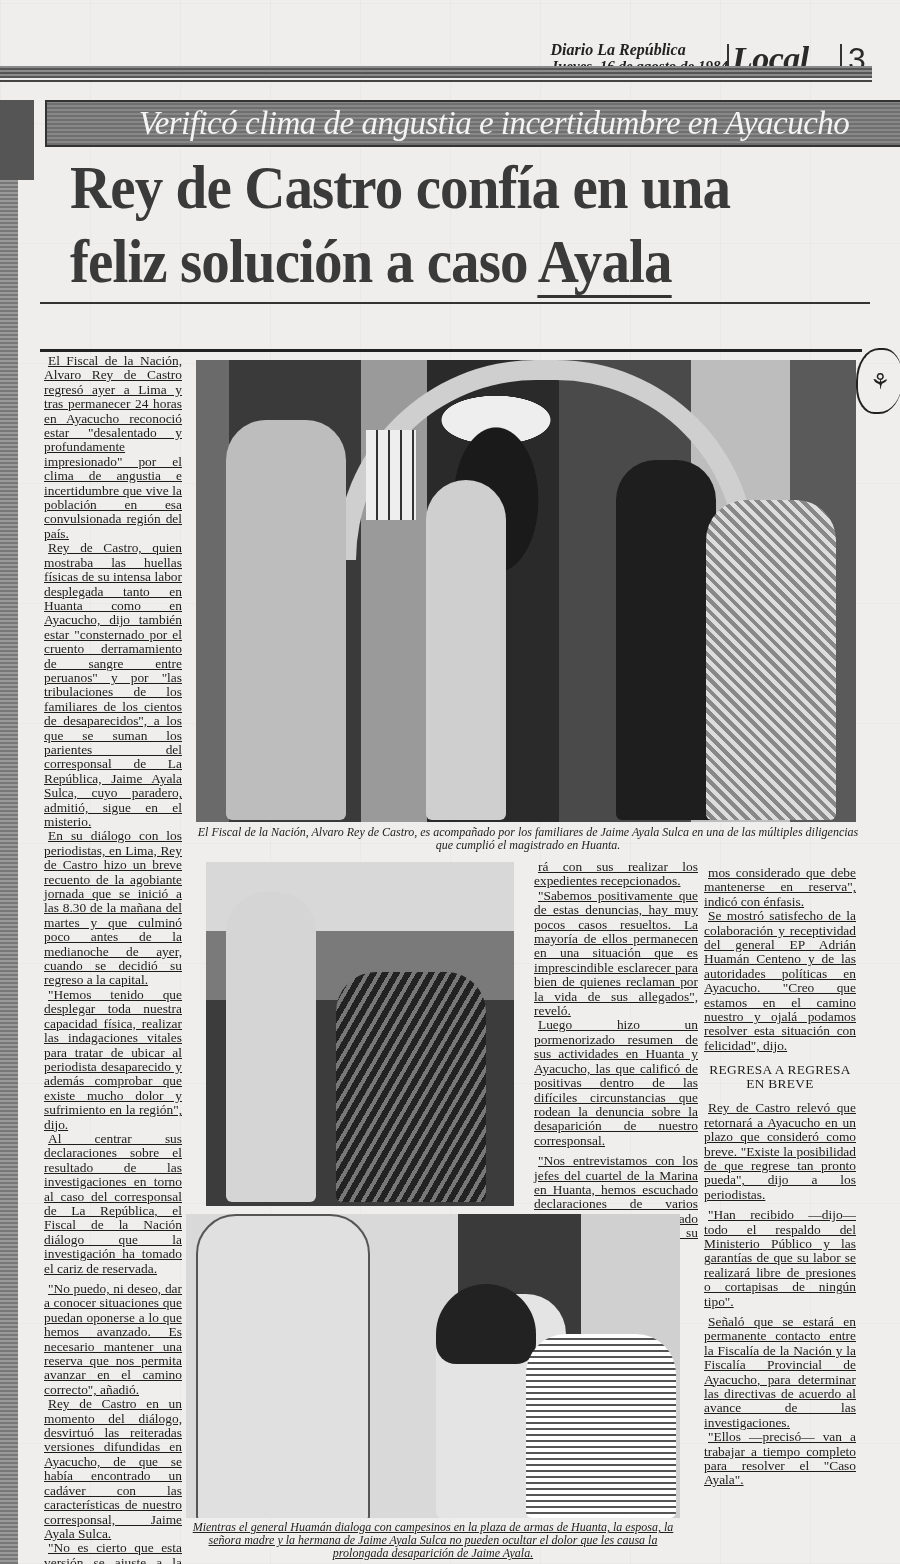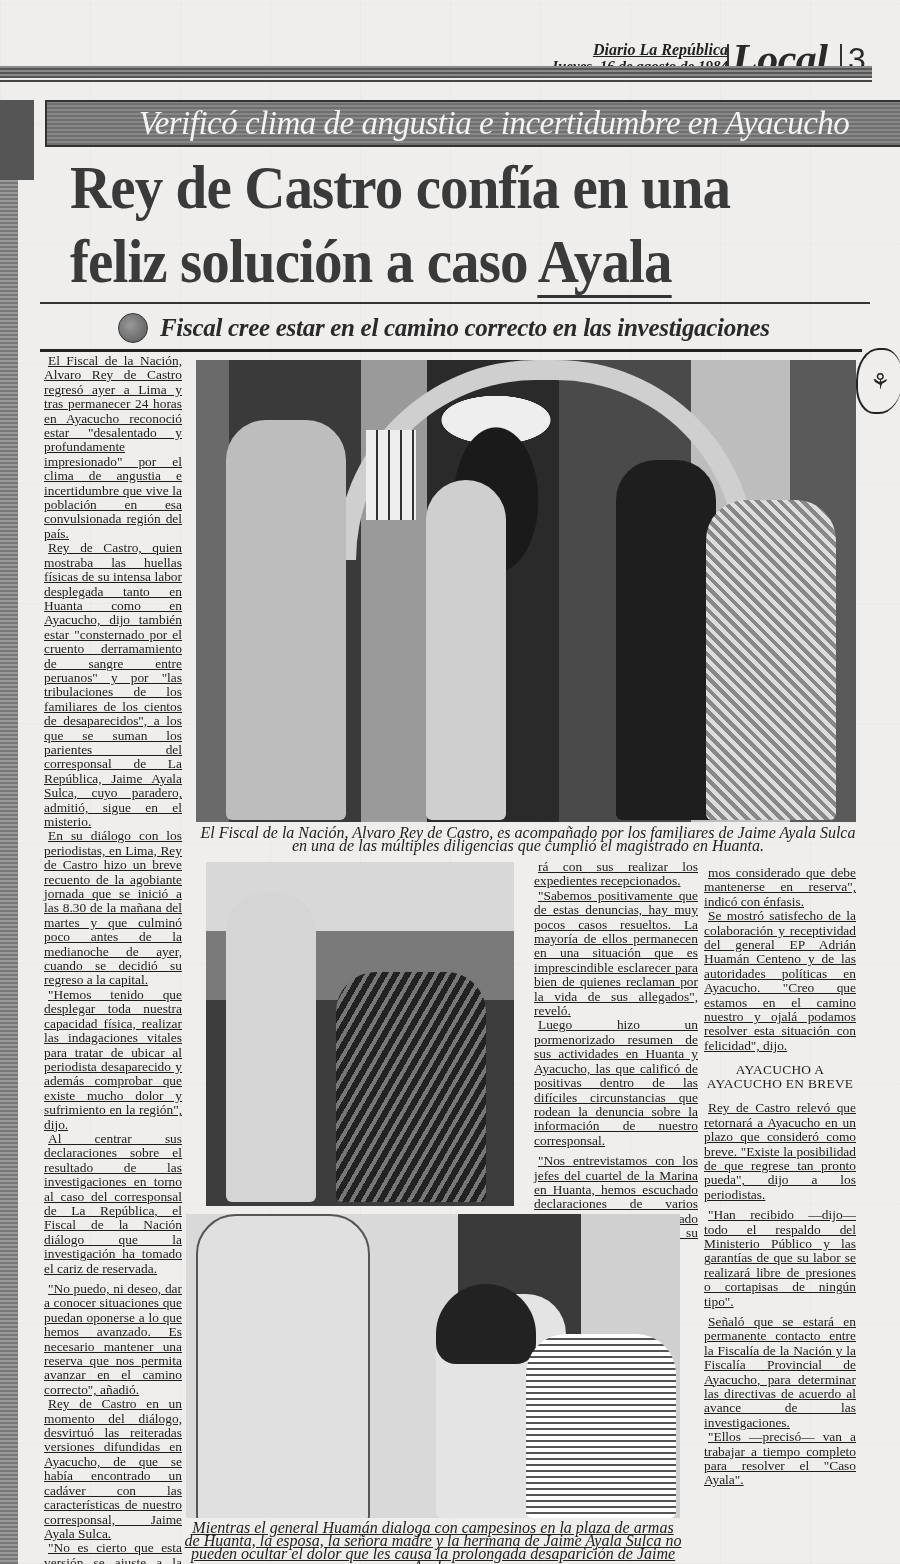--- a/index.html
+++ b/index.html
@@ -11,23 +11,23 @@
   }
   .page {
     position:absolute; inset:0;
     background:
       repeating-linear-gradient(90deg, rgba(0,0,0,0.025) 0 1px, transparent 1px 90px),
       repeating-linear-gradient(0deg, rgba(0,0,0,0.02) 0 1px, transparent 1px 120px),
       #efeeec;
   }
   
   .masthead { position:absolute; top:40px; left:0; width:900px; height:40px; }
-  .mast-meta { position:absolute; right:172px; top:2px; text-align:right; font-family:"Liberation Serif", serif; font-style:italic; font-weight:bold; font-size:16px; line-height:16px; color:#222;text-decoration:underline; }
+  .mast-meta { position:absolute; right:172px; top:2px; font-family:"Liberation Serif", serif; font-style:italic; font-weight:bold; font-size:16px; line-height:16px; color:#222; }
   .mast-date { font-size:15px; }
-  .mast-section { position:absolute; left:732px; top:0px; font-family:"Liberation Serif", serif; font-style:italic; font-weight:bold; font-size:42px; line-height:38px; color:#2a2a2a; letter-spacing:-0.5px; }
+  .mast-section { position:absolute; left:732px; top:0px; font-family:"Liberation Serif", serif; font-style:italic; font-weight:bold; font-size:34px; line-height:38px; color:#2a2a2a; letter-spacing:-0.5px; }
   .mast-sep { position:absolute; top:4px; width:2px; height:30px; background:#333; }
   .mast-page { position:absolute; left:848px; top:0; font-family:"Liberation Sans", sans-serif; font-size:32px; line-height:38px; color:#2a2a2a; }
   .rule-thick { position:absolute; left:0; top:66px; width:872px; height:12px; background:repeating-linear-gradient(0deg,#555 0 2px,#8a8a8a 2px 4px); }
   .rule-thin { position:absolute; left:0; top:80px; width:872px; height:2px; background:#444; }
 
   
   .margin-bar { position:absolute; left:0; top:100px; width:34px; height:80px; background:#555; }
   .margin-strip { position:absolute; left:0; top:180px; width:18px; height:1384px; background:repeating-linear-gradient(0deg,#777 0 2px,#999 2px 4px); }
 
   
@@ -64,21 +64,21 @@
       linear-gradient(90deg, #6a6a6a 0 5%, #3a3a3a 5% 25%, #9a9a9a 25% 35%, #2a2a2a 35% 55%, #4a4a4a 55% 75%, #bdbdbd 75% 90%, #5a5a5a 90%);
   }
   .photo-main .arch { position:absolute; left:140px; top:0; width:420px; height:200px; border-radius:210px 210px 0 0; border:20px solid #cfcfcf; border-bottom:none; box-sizing:border-box; }
   .photo-main .window { position:absolute; left:170px; top:70px; width:50px; height:90px; background:repeating-linear-gradient(90deg,#eee 0 10px,#333 10px 12px), #ddd; }
   .fig { position:absolute; border-radius:40px 40px 6px 6px; }
   .photo-street { left:206px; top:862px; width:308px; height:344px;
     background:linear-gradient(180deg,#d8d8d8 0 20%, #7a7a7a 20% 40%, #3c3c3c 40% 100%); }
   .photo-family { left:186px; top:1214px; width:494px; height:304px;
     background:linear-gradient(90deg,#d9d9d9 0 55%, #3a3a3a 55% 80%, #d0d0d0 80%); }
 
-  .caption { position:absolute; font-family:"Liberation Serif", serif; font-style:italic; font-size:16px; line-height:13px; color:#222; text-align:center; }
+  .caption { position:absolute; font-family:"Liberation Serif", serif; font-style:italic; font-size:12px; line-height:13px; color:#222; text-align:center; }
   .cap-main { left:196px; top:826px; width:664px; }
   .cap-family { left:184px; top:1521px; width:498px;text-decoration:underline; }
 </style>
 </head>
 <body>
 
 <div class="page">
 
   <div class="masthead">
     <div class="mast-meta">
@@ -99,24 +99,20 @@
   <div class="kicker">
     <span>Verificó clima de angustia e incertidumbre en Ayacucho</span>
   </div>
 
   <div class="headline">
     <div>Rey de Castro confía en una</div>
     <div><span>feliz solución a caso </span><span class="ul">Ayala</span></div>
   </div>
   <div class="rule-deck-top"></div>
 
-  <div class="deck">
-    <div class="bullet"></div>
-    <div class="deck-text">Fiscal cree estar en el camino correcto en las investigaciones</div>
-  </div>
   <div class="rule-deck-bot"></div>
   <div class="margin-note">⚘</div>
 
   <div class="col col1">
     <p>El Fiscal de la Nación, Alvaro Rey de Castro regresó ayer a Lima y tras permanecer 24 horas en Ayacucho reconoció estar "desalentado y profundamente impresionado" por el clima de angustia e incertidumbre que vive la población en esa convulsionada región del país.</p>
     <p>Rey de Castro, quien mostraba las huellas físicas de su intensa labor desplegada tanto en Huanta como en Ayacucho, dijo también estar "consternado por el cruento derramamiento de sangre entre peruanos" y por "las tribulaciones de los familiares de los cientos de desaparecidos", a los que se suman los parientes del corresponsal de La República, Jaime Ayala Sulca, cuyo paradero, admitió, sigue en el misterio.</p>
     <p>En su diálogo con los periodistas, en Lima, Rey de Castro hizo un breve recuento de la agobiante jornada que se inició a las 8.30 de la mañana del martes y que culminó poco antes de la medianoche de ayer, cuando se decidió su regreso a la capital.</p>
     <p>"Hemos tenido que desplegar toda nuestra capacidad física, realizar las indagaciones vitales para tratar de ubicar al periodista desaparecido y además comprobar que existe mucho dolor y sufrimiento en la región", dijo.</p>
     <p>Al centrar sus declaraciones sobre el resultado de las investigaciones en torno al caso del corresponsal de La República, el Fiscal de la Nación diálogo que la investigación ha tomado el cariz de reservada.</p>
     <p class="gap">"No puedo, ni deseo, dar a conocer situaciones que puedan oponerse a lo que hemos avanzado. Es necesario mantener una reserva que nos permita avanzar en el camino correcto", añadió.</p>
@@ -136,36 +132,36 @@
   <div class="caption cap-main">El Fiscal de la Nación, Alvaro Rey de Castro, es acompañado por los familiares de Jaime Ayala Sulca en una de las múltiples diligencias que cumplió el magistrado en Huanta.</div>
 
   <div class="photo photo-street">
     <div class="fig" style="left:20px;top:30px;width:90px;height:310px;background:#d5d5d5;"></div>
     <div class="fig" style="left:130px;top:110px;width:150px;height:230px;background:repeating-linear-gradient(120deg,#222 0 6px,#777 6px 10px);"></div>
   </div>
 
   <div class="col col2">
     <p>rá con sus realizar los expedientes recepcionados.</p>
     <p>"Sabemos positivamente que de estas denuncias, hay muy pocos casos resueltos. La mayoría de ellos permanecen en una situación que es imprescindible esclarecer para bien de quienes reclaman por la vida de sus allegados", reveló.</p>
-    <p>Luego hizo un pormenorizado resumen de sus actividades en Huanta y Ayacucho, las que calificó de positivas dentro de las difíciles circunstancias que rodean la denuncia sobre la información de nuestro corresponsal.</p>
+    <p>Luego hizo un pormenorizado resumen de sus actividades en Huanta y Ayacucho, las que calificó de positivas dentro de las difíciles circunstancias que rodean la denuncia sobre la desaparición de nuestro corresponsal.</p>
     <p class="gap">"Nos entrevistamos con los jefes del cuartel de la Marina en Huanta, hemos escuchado declaraciones de varios testigos y además recabado información que por su importancia he-</p>
   </div>
 
   <div class="photo photo-family">
     <div class="fig" style="left:10px;top:0;width:170px;height:304px;background:#e0e0e0;border:2px solid #555;"></div>
     <div class="fig" style="left:250px;top:80px;width:130px;height:224px;background:#e4e4e4;"></div>
     <div class="fig" style="left:250px;top:70px;width:100px;height:80px;background:#222;border-radius:50px 50px 20px 20px;"></div>
     <div class="fig" style="left:340px;top:120px;width:150px;height:184px;background:repeating-linear-gradient(0deg,#fff 0 4px,#555 4px 6px),#aaa;"></div>
   </div>
   <div class="caption cap-family">Mientras el general Huamán dialoga con campesinos en la plaza de armas de Huanta, la esposa, la señora madre y la hermana de Jaime Ayala Sulca no pueden ocultar el dolor que les causa la prolongada desaparición de Jaime Ayala.</div>
 
   <div class="col col3">
     <p>mos considerado que debe mantenerse en reserva", indicó con énfasis.</p>
     <p>Se mostró satisfecho de la colaboración y receptividad del general EP Adrián Huamán Centeno y de las autoridades políticas en Ayacucho. "Creo que estamos en el camino nuestro y ojalá podamos resolver esta situación con felicidad", dijo.</p>
-    <h4>AYACUCHO A AYACUCHO EN BREVE</h4>
+    <h4>REGRESA A REGRESA EN BREVE</h4>
     <p>Rey de Castro relevó que retornará a Ayacucho en un plazo que consideró como breve. "Existe la posibilidad de que regrese tan pronto pueda", dijo a los periodistas.</p>
     <p class="gap">"Han recibido —dijo— todo el respaldo del Ministerio Público y las garantías de que su labor se realizará libre de presiones o cortapisas de ningún tipo".</p>
     <p class="gap">Señaló que se estará en permanente contacto entre la Fiscalía de la Nación y la Fiscalía Provincial de Ayacucho, para determinar las directivas de acuerdo al avance de las investigaciones.</p>
     <p>"Ellos —precisó— van a trabajar a tiempo completo para resolver el "Caso Ayala".</p>
 
   </div>
 
 </div>
 
 </body></html>

